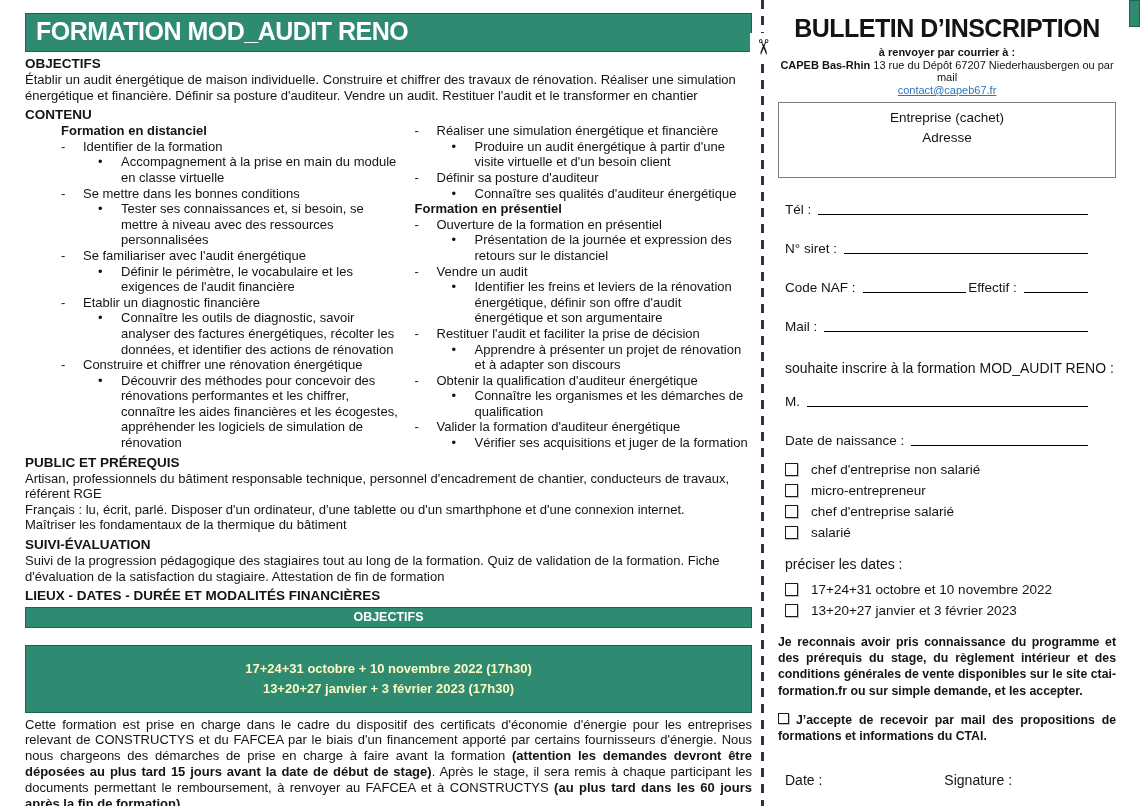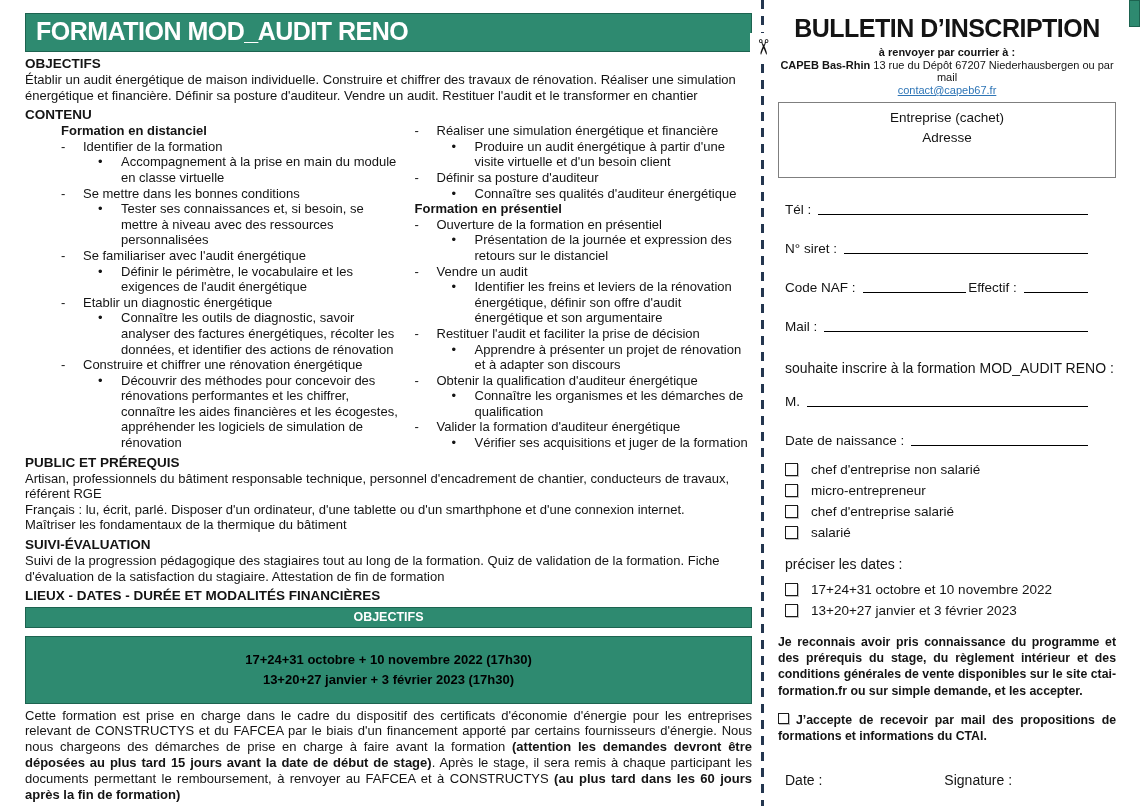--- a/index.html
+++ b/index.html
@@ -28,22 +28,22 @@
   .c-subhead{font-weight:bold;}
   .c-item{display:flex;}
   .c-item .marker{flex:0 0 22px;}
   .c-item.bullet{margin-left:37px;}
   .c-item.bullet .marker{flex:0 0 23px;}
   .city-bar{
     margin-top:4px;background:var(--green);border:1px solid var(--green-dark);
     color:#fff;font-weight:bold;font-size:12.5px;text-align:center;padding:2px 0 3px;
   }
   .dates-block{
-    margin-top:8px;background:var(--green);border:1px solid var(--green-dark);
-    color:#000000;font-weight:bold;font-size:13px;text-align:center;
+    margin-top:17px;background:var(--green);border:1px solid var(--green-dark);
+    color:#fef9c3;font-weight:bold;font-size:13px;text-align:center;
     padding:13px 0 12px;line-height:1.55;
   }
   .financement{font-size:13px;line-height:1.22;text-align:justify;margin-top:4px;}
   .financement .b{font-weight:bold;}
   .fee-table{display:grid;grid-template-columns:130px 110px 243px 1fr;column-gap:8px;row-gap:3px;margin-top:4px;}
   .fee-table .th{
     background:var(--green);border:1px solid var(--green-dark);color:#fff;
     font-size:12.5px;line-height:1.25;text-align:center;
     display:flex;flex-direction:column;justify-content:center;min-height:32px;padding:1px 2px;
   }
@@ -121,25 +121,25 @@
         <div class="c-item bullet">
           <span class="marker">•</span>
           <span class="txt">Tester ses connaissances et, si besoin, se mettre à niveau avec des ressources personnalisées</span>
         </div>
         <div class="c-item dash">
           <span class="marker">-</span>
           <span class="txt">Se familiariser avec l'audit énergétique</span>
         </div>
         <div class="c-item bullet">
           <span class="marker">•</span>
-          <span class="txt">Définir le périmètre, le vocabulaire et les exigences de l'audit énergétique</span>
-        </div>
-        <div class="c-item dash">
-          <span class="marker">-</span>
-          <span class="txt">Etablir un diagnostic énergétique</span>
+          <span class="txt">Définir le périmètre, le vocabulaire et les exigences de l'audit financière</span>
+        </div>
+        <div class="c-item dash">
+          <span class="marker">-</span>
+          <span class="txt">Etablir un diagnostic financière</span>
         </div>
         <div class="c-item bullet">
           <span class="marker">•</span>
           <span class="txt">Connaître les outils de diagnostic, savoir analyser des factures énergétiques, récolter les données, et identifier des actions de rénovation</span>
         </div>
         <div class="c-item dash">
           <span class="marker">-</span>
           <span class="txt">Construire et chiffrer une rénovation énergétique</span>
         </div>
         <div class="c-item bullet">

